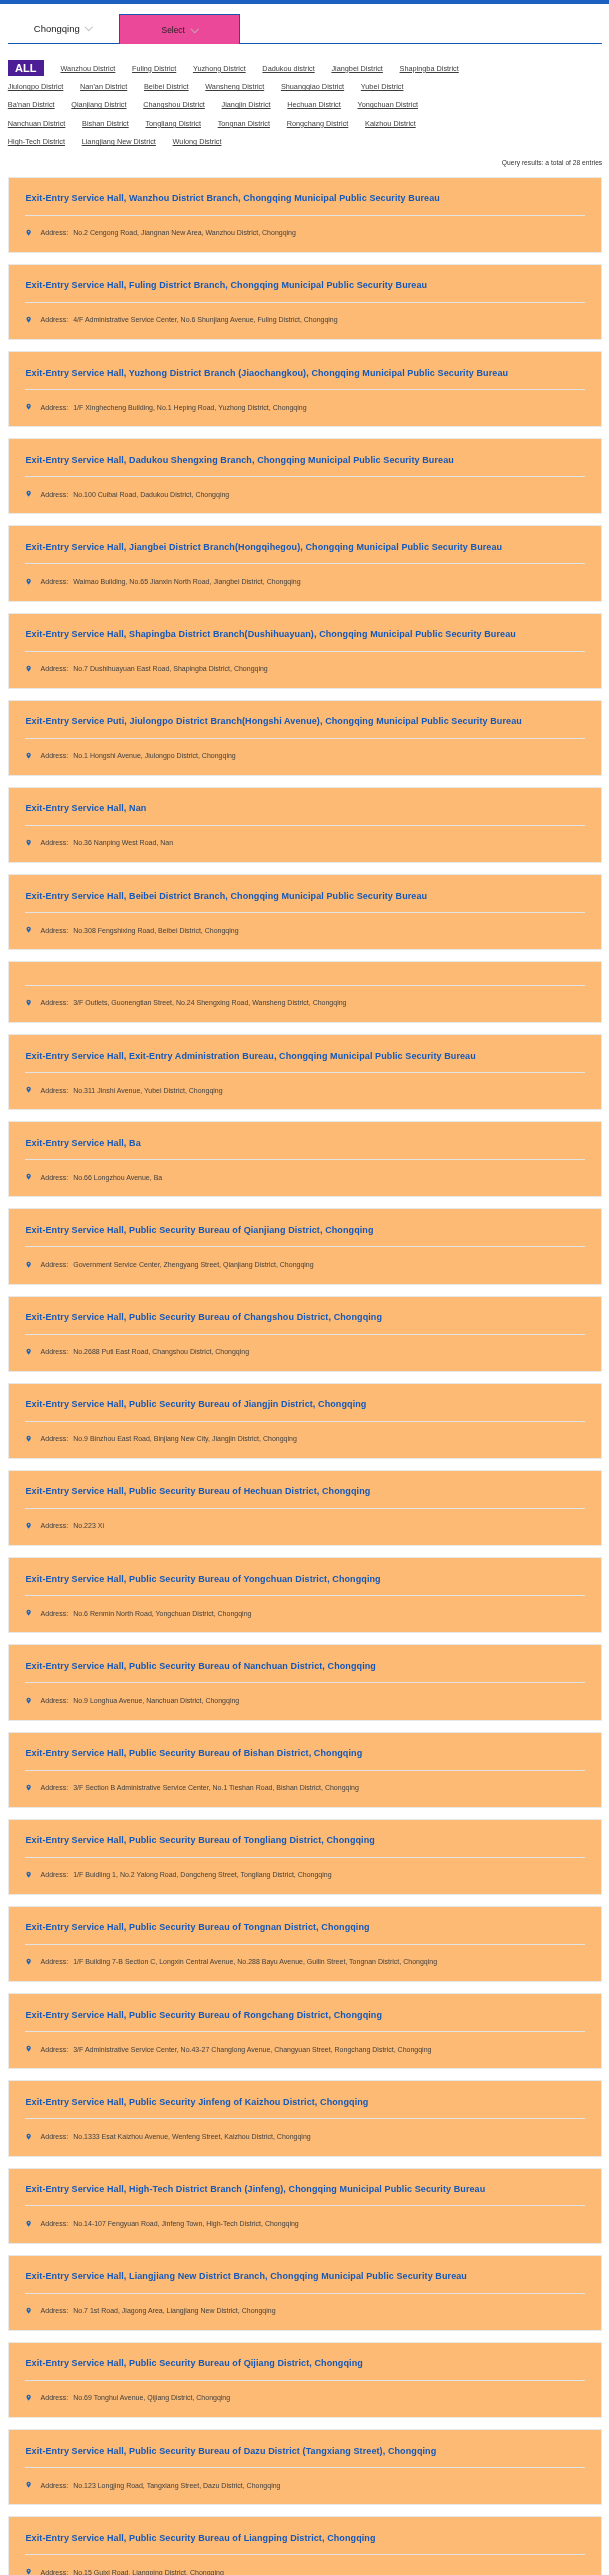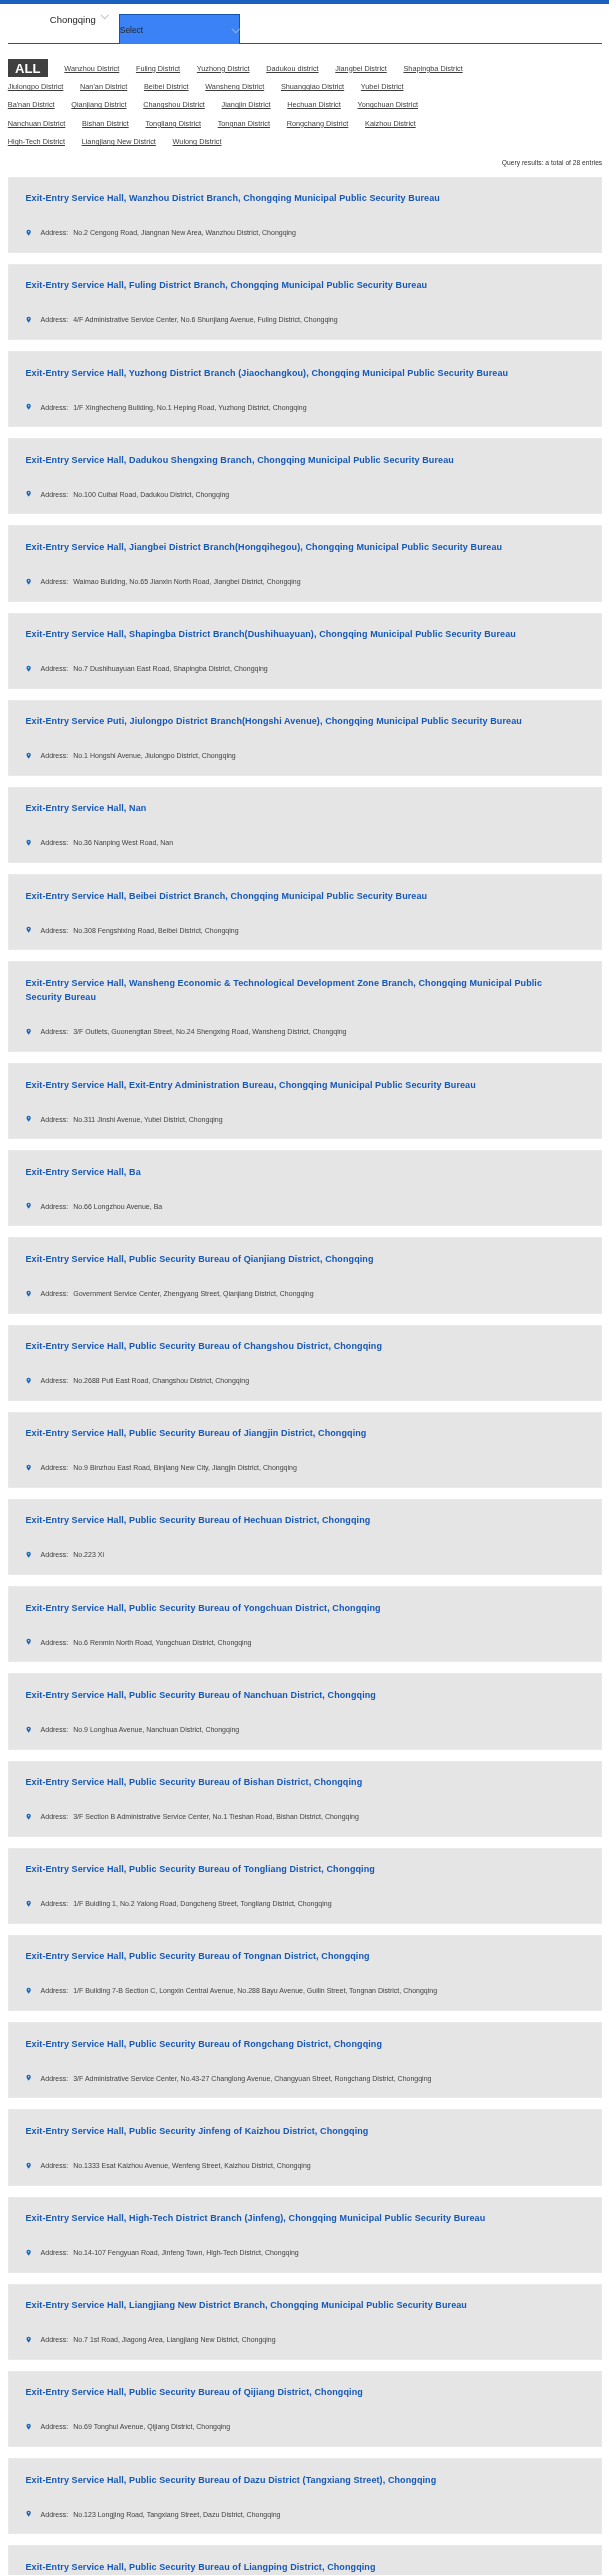--- a/index.html
+++ b/index.html
@@ -2,39 +2,39 @@
 <html style="font-size:9px"><head>
 <meta charset="utf-8">
 <style>
   html,body { margin:0; padding:0; background:#ffffff; }
   body { width:610px; font-family:"Liberation Sans", sans-serif; -webkit-font-smoothing:antialiased; }
 
   .top-strip { height:3.9px; background:#1b5fc0; }
 
   .tabs-row { position:relative; margin:10.6px 7.8px 0; height:30px; }
   .tabs-underline { position:absolute; left:0; right:0; bottom:0; height:1.7px; background:#1456ad; }
-  .city-tab { position:absolute; left:42px; top:0; bottom:1.7px; display:flex; align-items:flex-start; cursor:pointer; }
+  .city-tab { position:absolute; left:26px; top:0; bottom:1.7px; display:flex; align-items:center; cursor:pointer; }
   .city-tab .tab-label { font-size:9.5px; color:#222; }
   .select-tab { position:absolute; left:111px; top:0; bottom:0; width:121px; box-sizing:border-box;
-                background:#3b82f6; border:1.7px solid #1456ad; border-bottom:none;
-                display:flex; align-items:center; justify-content:space-between; cursor:pointer; z-index:2; }
+                background:#ec4899; border:1.7px solid #1456ad; border-bottom:none;
+                display:flex; align-items:center; justify-content:center; cursor:pointer; z-index:2; }
   .select-tab .tab-label { font-size:8.4px; color:#222; }
   .chev { width:4.5px; height:4.5px; border-right:1.1px solid #b9b9b9; border-bottom:1.1px solid #b9b9b9;
           transform:rotate(45deg); margin-left:6.7px; margin-top:-2.8px; display:inline-block; }
 
   .filter-block { margin:14.5px 7.8px 0; }
   .filter-row { display:flex; align-items:center; gap:16.7px; min-height:18.4px; }
-  .filter-all { background:#404040; color:#ffffff; font-weight:700; font-size:13px;
+  .filter-all { background:#4c1d95; color:#ffffff; font-weight:700; font-size:11px;
                 padding:1.7px 7.3px; cursor:pointer; }
   .filter-item { font-size:7.3px; color:#3d3d3d; cursor:pointer; white-space:nowrap;text-decoration:underline; }
 
   .results-summary { margin:7.8px 7.8px 11px; text-align:right; font-size:6.7px; color:#333333; }
 
   .entries-list { margin:0 7.8px; }
-  .card { background:#e5e5e5; border:0.6px solid #e9e9e9; padding:13.4px 16.7px 14.5px; margin-bottom:11px; }
+  .card { background:#fdba74; border:0.6px solid #e9e9e9; padding:13.4px 16.7px 14.5px; margin-bottom:11px; }
   .card-title { color:#1558b8; font-weight:700; font-size:9px; line-height:14.5px; letter-spacing:0.1px;
                 padding-right:15.6px; cursor:pointer; }
   .card-divider { border-top:0.6px solid #e4e4e4; margin-top:9px; height:0; }
   .addr-row { display:flex; align-items:center; margin-top:12.3px; }
   .pin-wrap { width:7.3px; height:9.5px; margin-right:7.8px; flex:0 0 auto; display:inline-flex; }
   .addr-label { font-size:7px; color:#3f3f3f; margin-right:5px; white-space:nowrap; }
   .addr-value { font-size:7px; color:#3f3f3f; }
 </style>
 </head>
 <body>
@@ -208,21 +208,20 @@
         <span class="pin-wrap">
           <svg width="7.3" height="9.5" viewBox="0 0 24 24" fill="#1565c0">
             <path fill-rule="evenodd" clip-rule="evenodd" d="M12 2C8.13 2 5 5.13 5 9c0 5.25 7 13 7 13s7-7.75 7-13c0-3.87-3.13-7-7-7zm0 9.5a2.5 2.5 0 1 1 0-5 2.5 2.5 0 0 1 0 5z"></path>
           </svg>
         </span>
         <span class="addr-label">Address:</span>
         <span class="addr-value">No.308 Fengshixing Road, Beibei District, Chongqing</span>
       </div>
     </div>
     <div class="card">
-      <div class="card-title">Exit-Entry Service Hall, Wansheng Economic &amp; Technological Development Zone Branch, Chongqing Municipal Public Security Bureau</div>
       <div class="card-divider"></div>
       <div class="addr-row">
         <span class="pin-wrap">
           <svg width="7.3" height="9.5" viewBox="0 0 24 24" fill="#1565c0">
             <path fill-rule="evenodd" clip-rule="evenodd" d="M12 2C8.13 2 5 5.13 5 9c0 5.25 7 13 7 13s7-7.75 7-13c0-3.87-3.13-7-7-7zm0 9.5a2.5 2.5 0 1 1 0-5 2.5 2.5 0 0 1 0 5z"></path>
           </svg>
         </span>
         <span class="addr-label">Address:</span>
         <span class="addr-value">3/F Outlets, Guonengtian Street, No.24 Shengxing Road, Wansheng District, Chongqing</span>
       </div>

